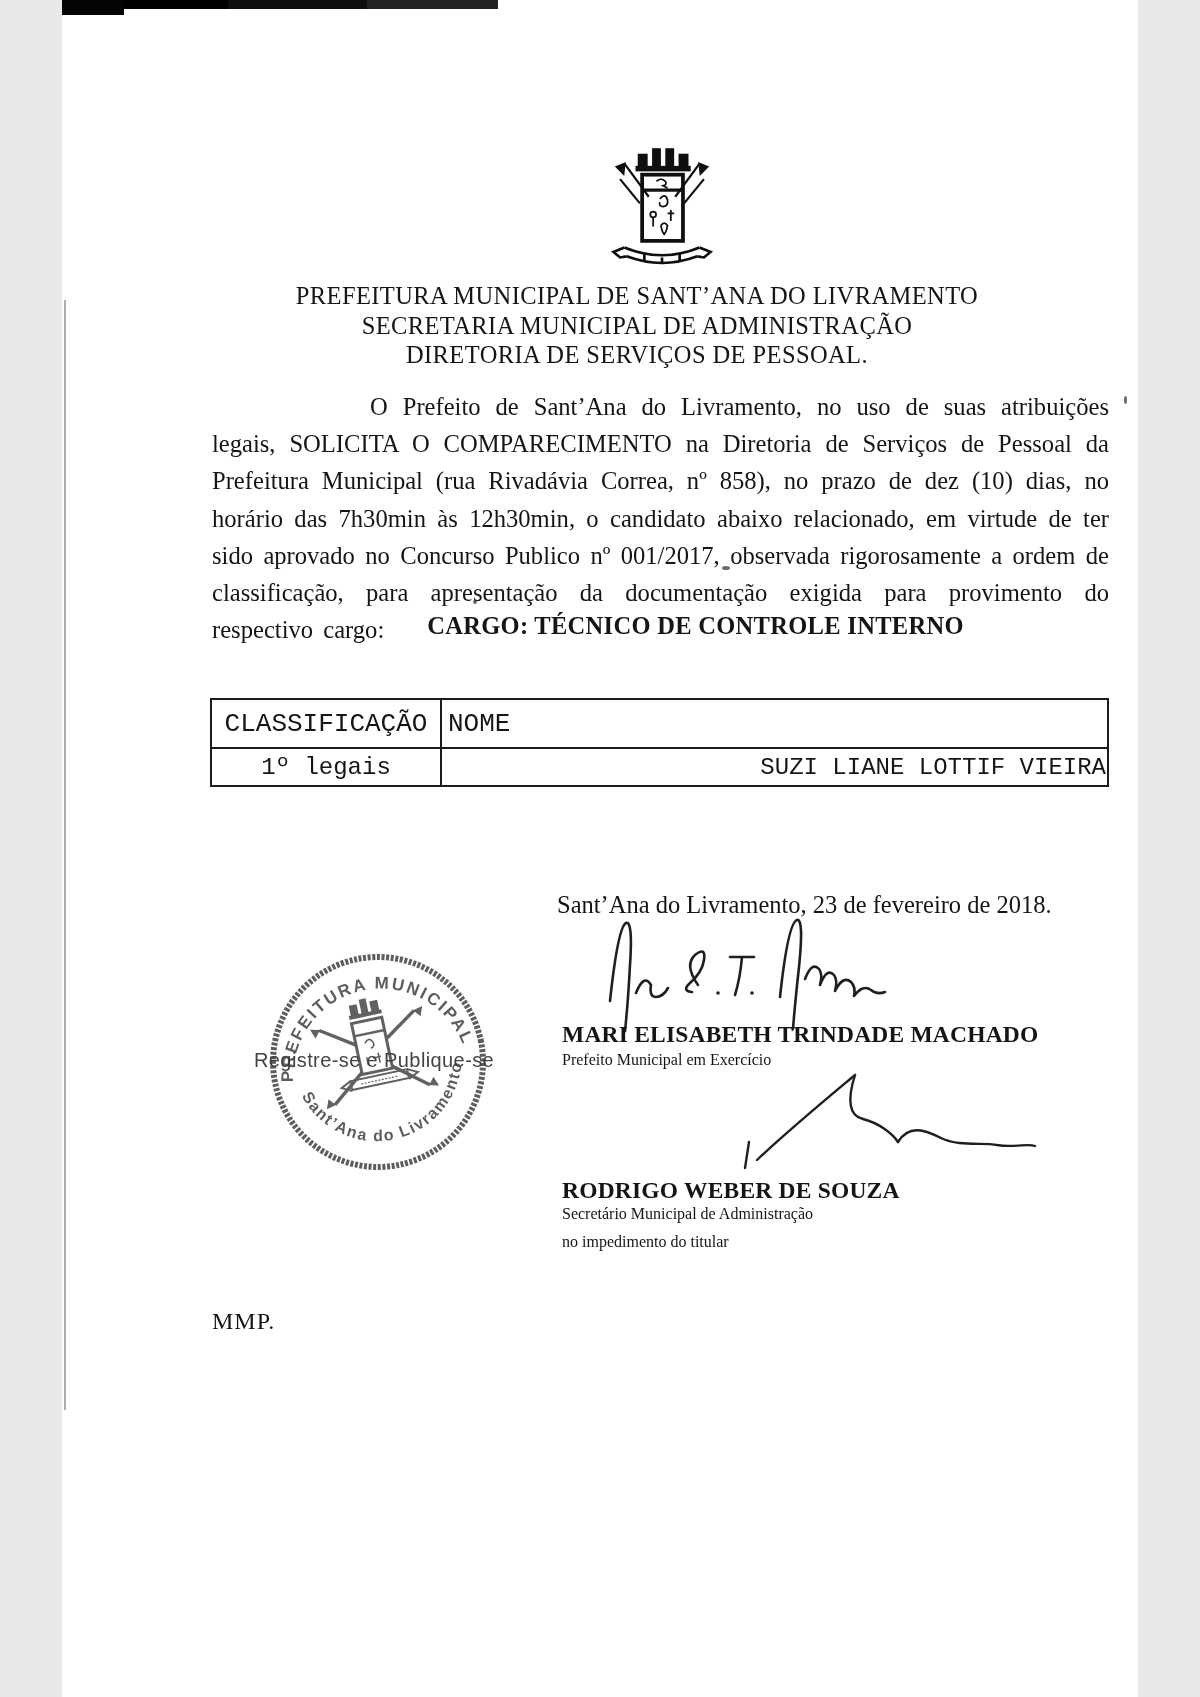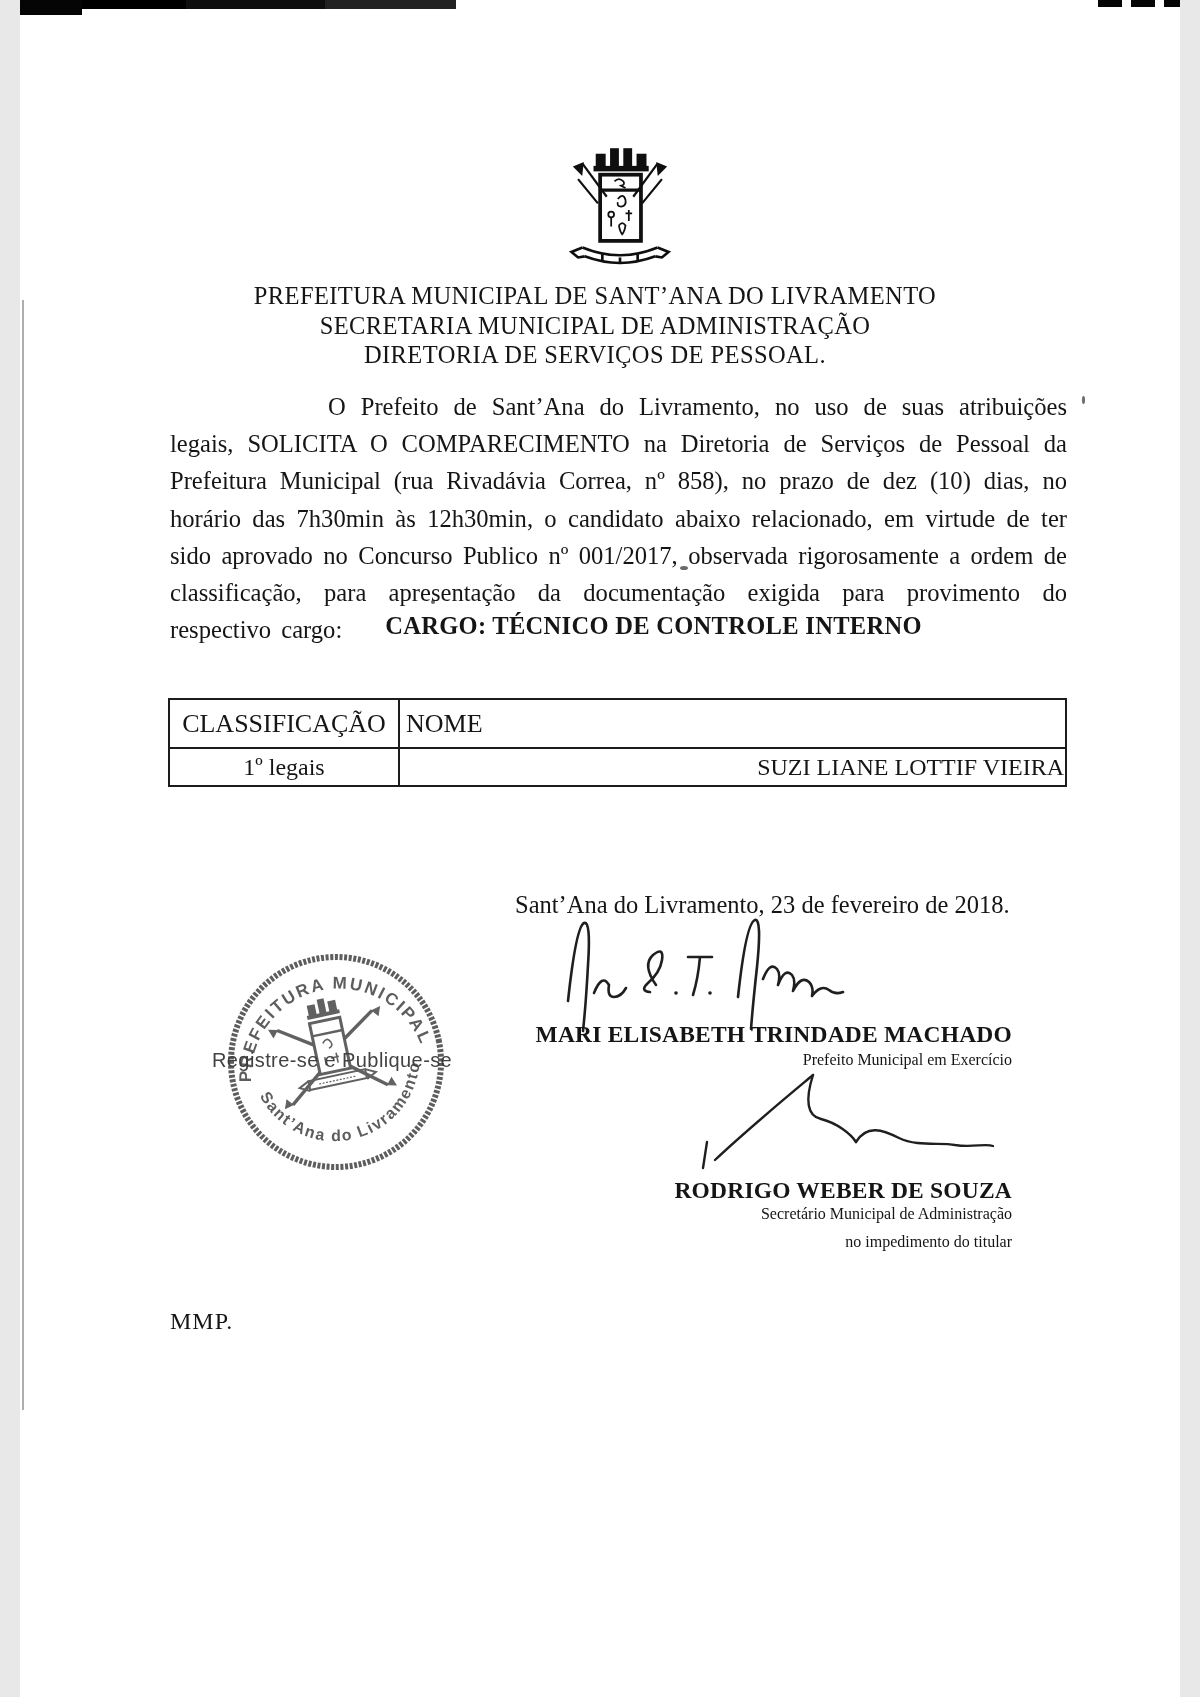--- a/index.html
+++ b/index.html
@@ -1,17 +1,17 @@
 <!DOCTYPE html>
 <html><head>
 <meta charset="utf-8">
 <style>
   html,body{margin:0;padding:0;background:#e8e8e8;}
   .page{
-    position:relative;width:1160px;height:1697px;background:#ffffff;
+    position:relative;width:1076px;height:1697px;background:#ffffff;
     margin:0 auto;overflow:hidden;
     font-family:"Liberation Serif", serif;color:#151515;
   }
   .abs{position:absolute;}
 
   
   .scan-top-left{left:0;top:0;width:436px;height:9px;
     background:linear-gradient(90deg,#000 0 38%, #0e0e0e 38% 70%, #222 70% 100%);}
   .scan-top-left-blob{left:0;top:0;width:62px;height:15px;background:#050505;}
   .scan-top-right{left:1078px;top:0;width:122px;height:7px;
@@ -25,33 +25,33 @@
   .org-line{white-space:nowrap;}
 
   
   .body-par{left:150px;top:388px;width:897px;font-size:24.6px;line-height:37.2px;
     text-align:justify;text-indent:158px;word-spacing:4px;margin:0;}
 
   
   .cargo-title{left:150px;top:612px;width:897px;text-align:center;padding-left:70px;
     font-weight:bold;font-size:24.5px;letter-spacing:.3px;white-space:nowrap;box-sizing:border-box;}
   table.roster{left:148px;top:698px;width:899px;border-collapse:collapse;
-    font-size:25px;table-layout:fixed;}
+    font-size:25px;table-layout:fixed;font-family:Liberation Mono, monospace;}
   table.roster, table.roster td, table.roster th{
     border:2.4px solid #1c1c1c;}
   table.roster th{font-weight:normal;font-size:26px;height:45px;vertical-align:middle;}
   table.roster td{height:34px;vertical-align:middle;font-size:24px;}
   th.col-class{width:226px;text-align:center;}
   th.col-name{text-align:left;padding-left:6px;}
   td.cell-class{text-align:center;}
   td.cell-name{text-align:right;padding-left:6px;}
 
   
   .dateline{left:495px;top:891px;font-size:24.5px;white-space:nowrap;}
-  .sig-line{left:500px;width:492px;text-align:right;white-space:nowrap;}
+  .sig-line{left:500px;width:492px;text-align:left;white-space:nowrap;}
   .sig-name{font-weight:bold;font-size:23.5px;letter-spacing:.2px;}
   .sig-title{font-size:16px;}
   .handwriting{stroke:#1f1f1f;fill:none;stroke-linecap:round;stroke-linejoin:round;}
 
   
   .stamp-wrap{left:203px;top:949px;width:226px;height:226px;
     transform:rotate(-12deg);opacity:.82;}
   .stamp-annotation{left:148px;top:1049px;font-family:"Liberation Sans",sans-serif;
     font-size:20px;color:#2e2e2e;letter-spacing:.4px;white-space:nowrap;opacity:.9;margin-left:44px;}
   .stamp-text{font-family:"Liberation Sans",sans-serif;font-weight:bold;

